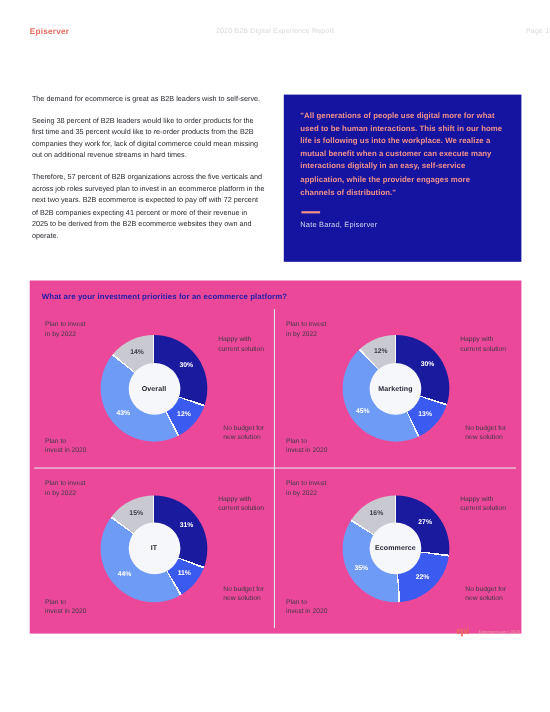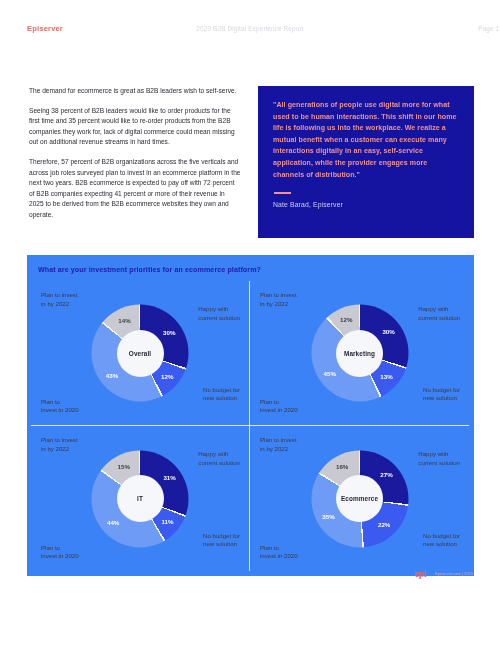--- a/index.html
+++ b/index.html
@@ -58,21 +58,21 @@
     width:17px;height:1.6px;background:#f3918a;
     margin:11px 0 7px 1px;
   }
   .quote-author{
     font-size:6.8px;color:#cfd0ea;letter-spacing:.15px;
   }
 
   
   .panel{
     position:absolute;left:27px;top:255px;width:447px;height:321px;
-    background:#3b82f6;
+    background:#ec4899;
   }
   .panel-title{
     position:absolute;left:11px;top:11px;
     font-size:7.1px;font-weight:bold;color:#1d1da8;letter-spacing:.1px;
   }
   .grid{
     position:absolute;left:4px;top:26px;width:439px;height:290px;
   }
   .cell{
     position:absolute;width:219px;height:145px;

